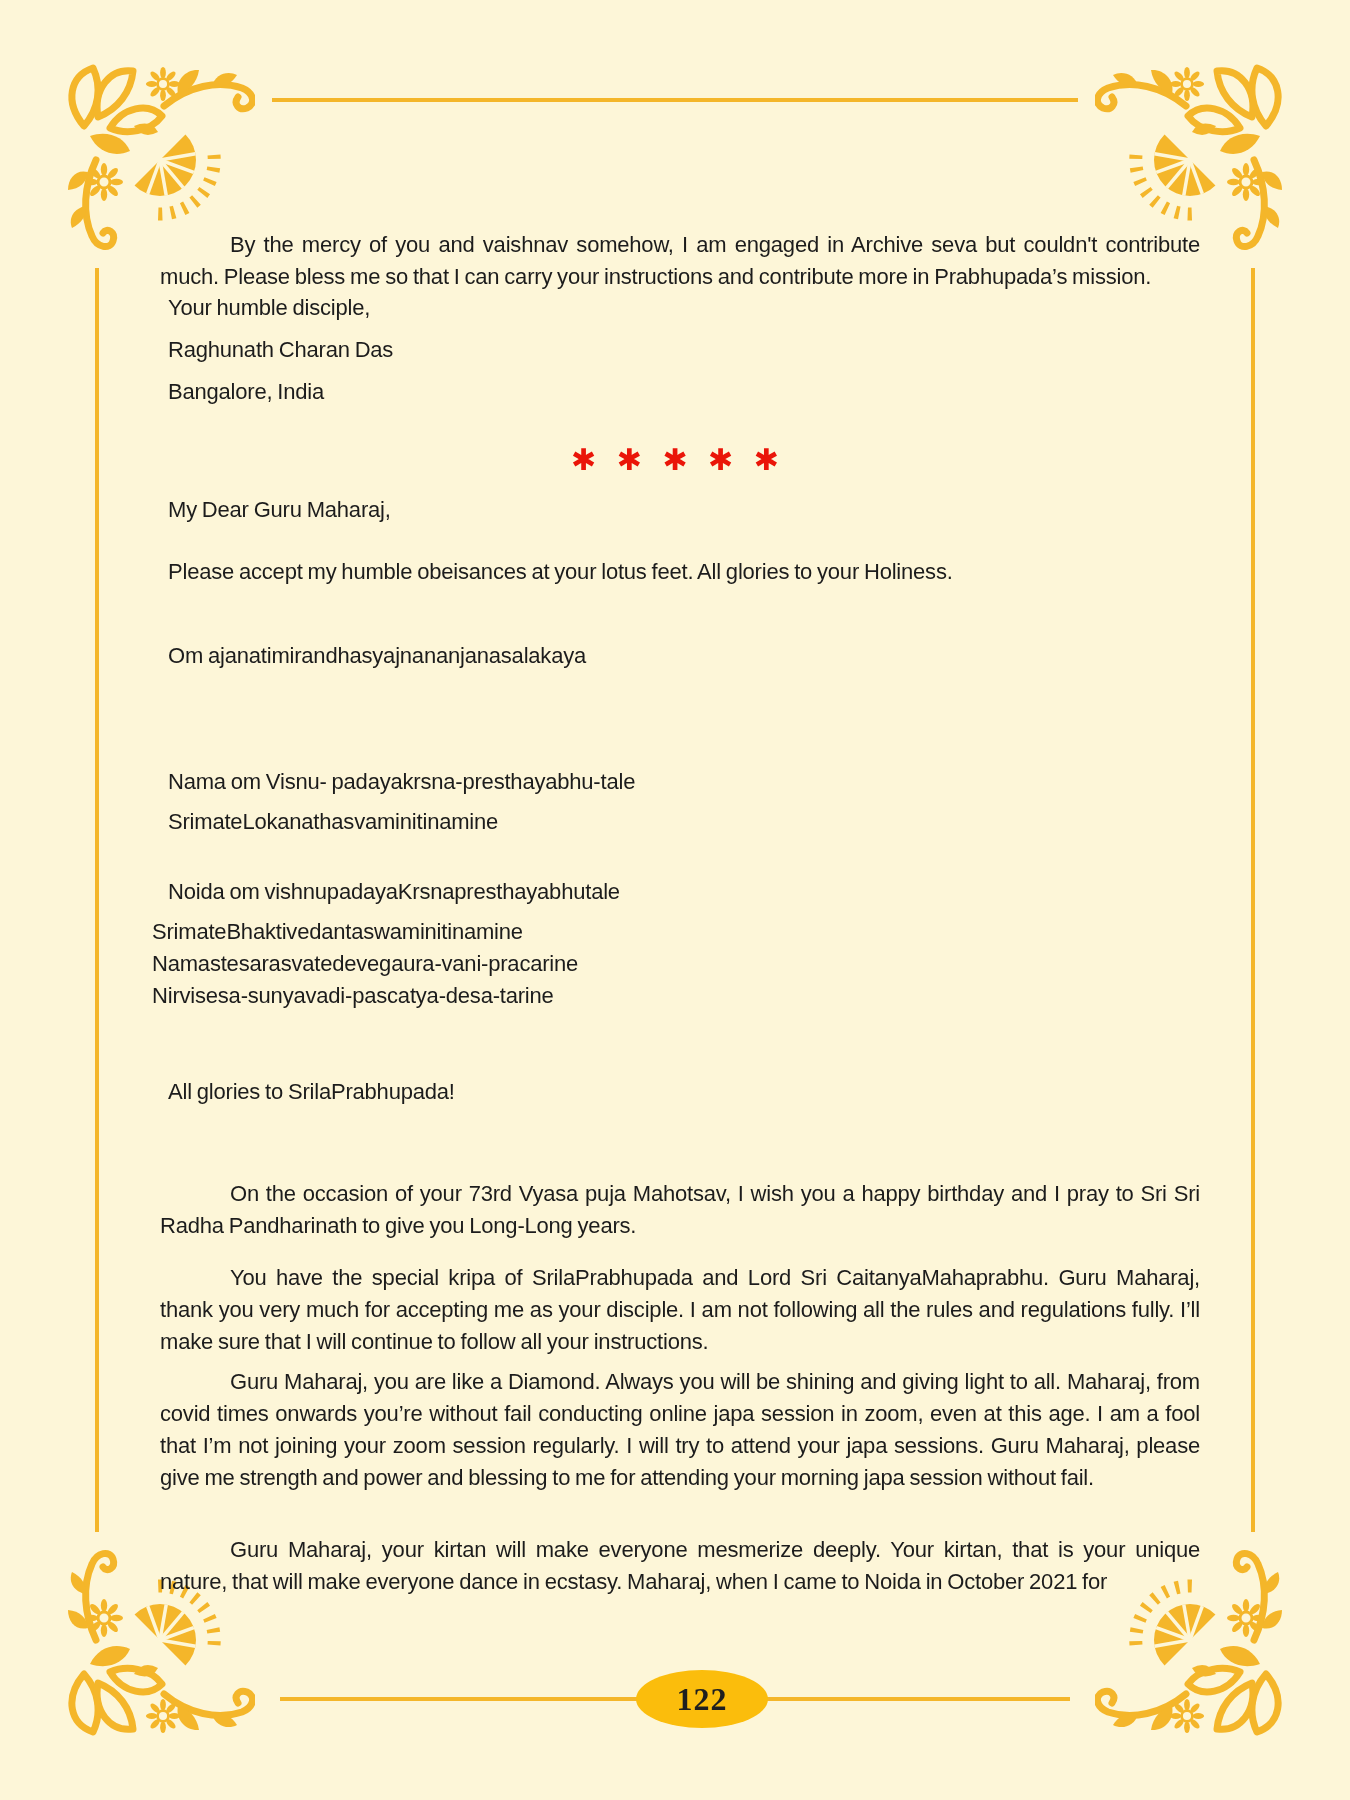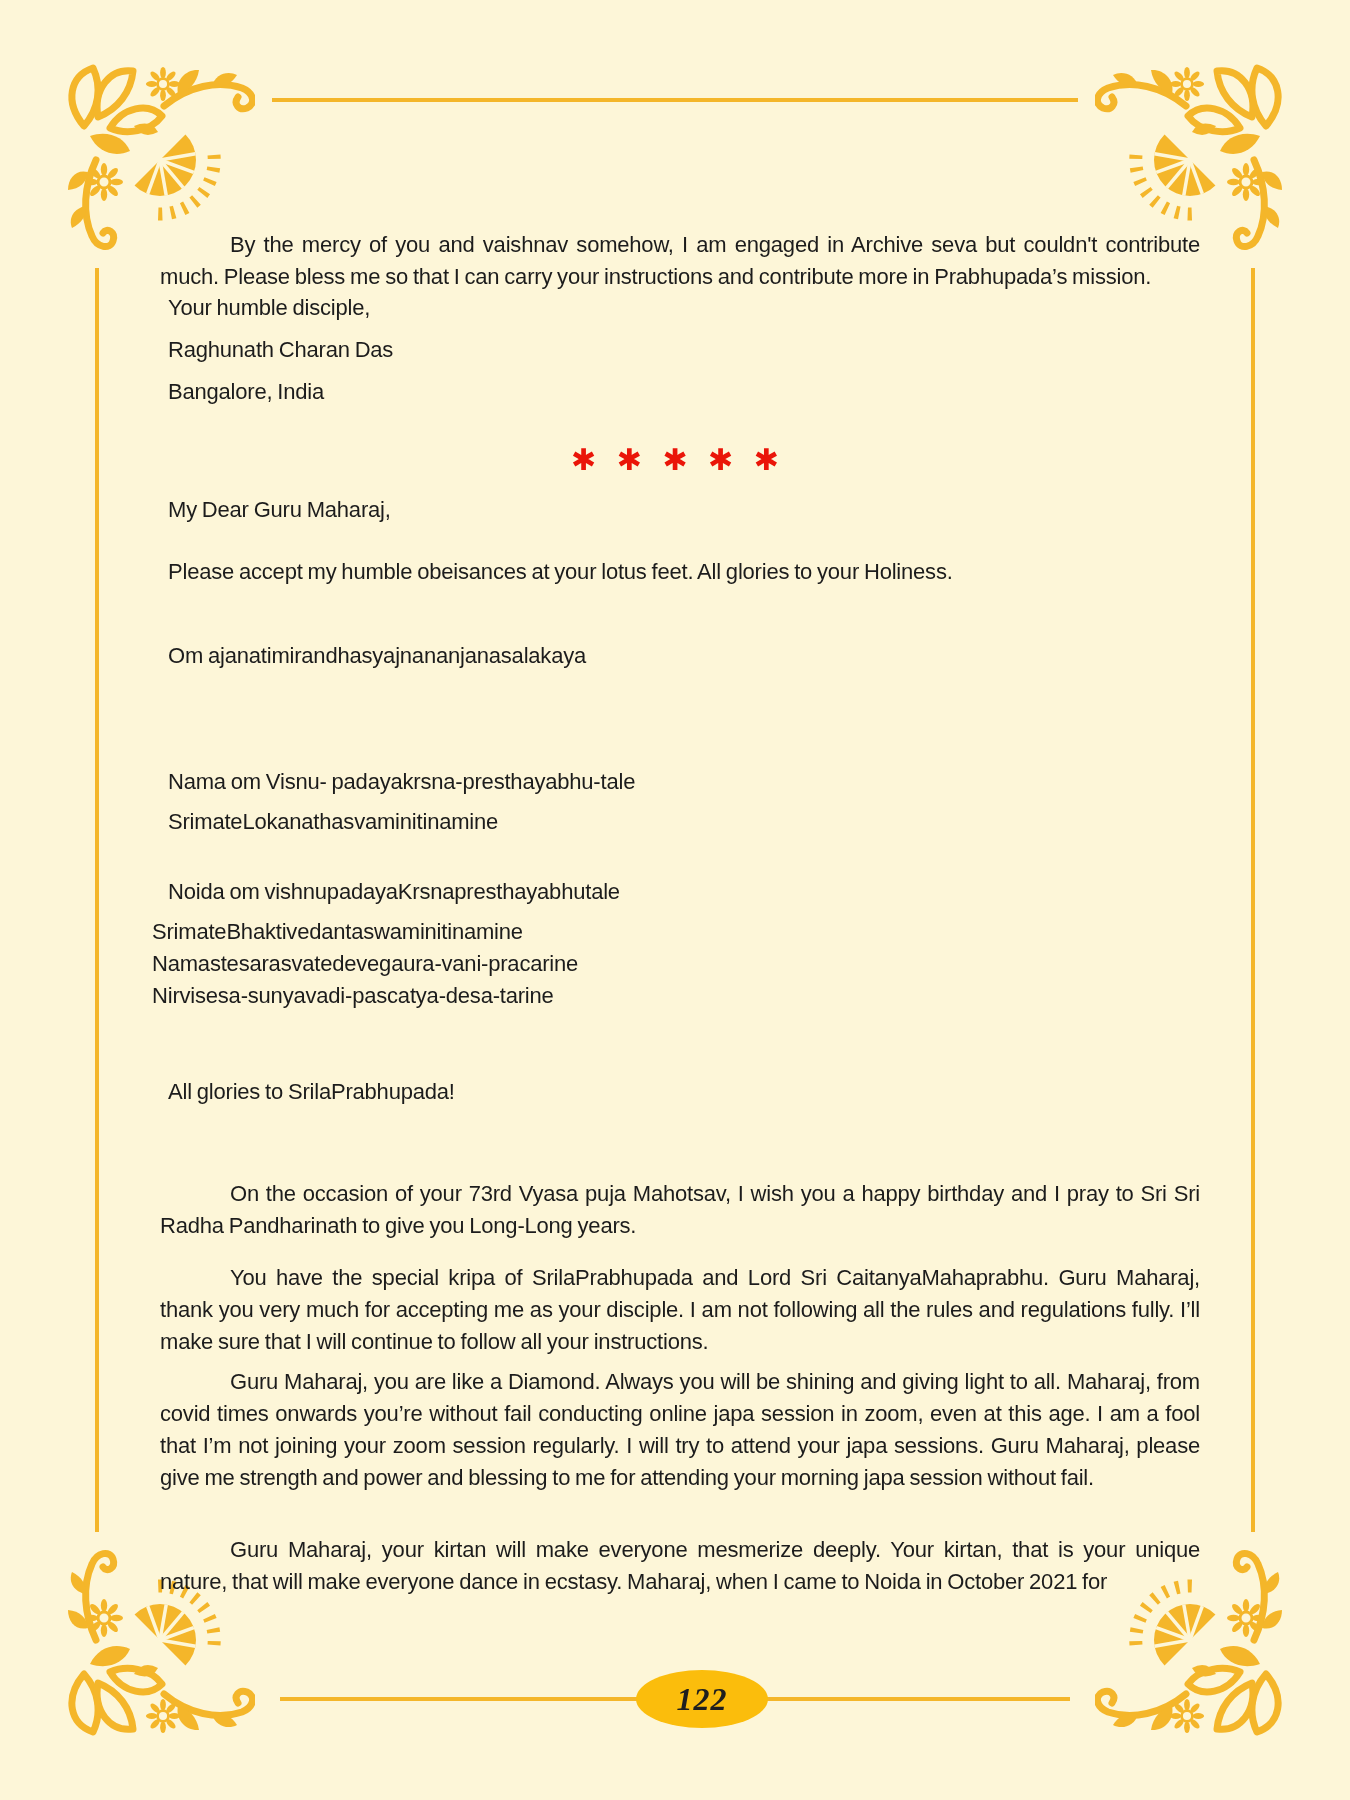--- a/index.html
+++ b/index.html
@@ -30,21 +30,20 @@
   
   .badge {
     position: absolute; left: 636px; top: 1670px;
     width: 132px; height: 58px;
     background: #FBBD0C;
     border-radius: 50%;
     display: flex; align-items: center; justify-content: center;
     font-family: "Liberation Serif", "DejaVu Serif", serif;
     font-size: 32px; font-weight: 600; color: #1F1F1F;
     letter-spacing: 1px;
-    font-style: italic;
   }
 
   
   .text-col {
     position: absolute; left: 152px; top: 0;
     width: 1048px; height: 100%;
     font-size: 22px; line-height: 32px;
     letter-spacing: -0.2px; word-spacing: -1px;
   }
   .tline { position: absolute; left: 16px; right: 0; white-space: nowrap; }

